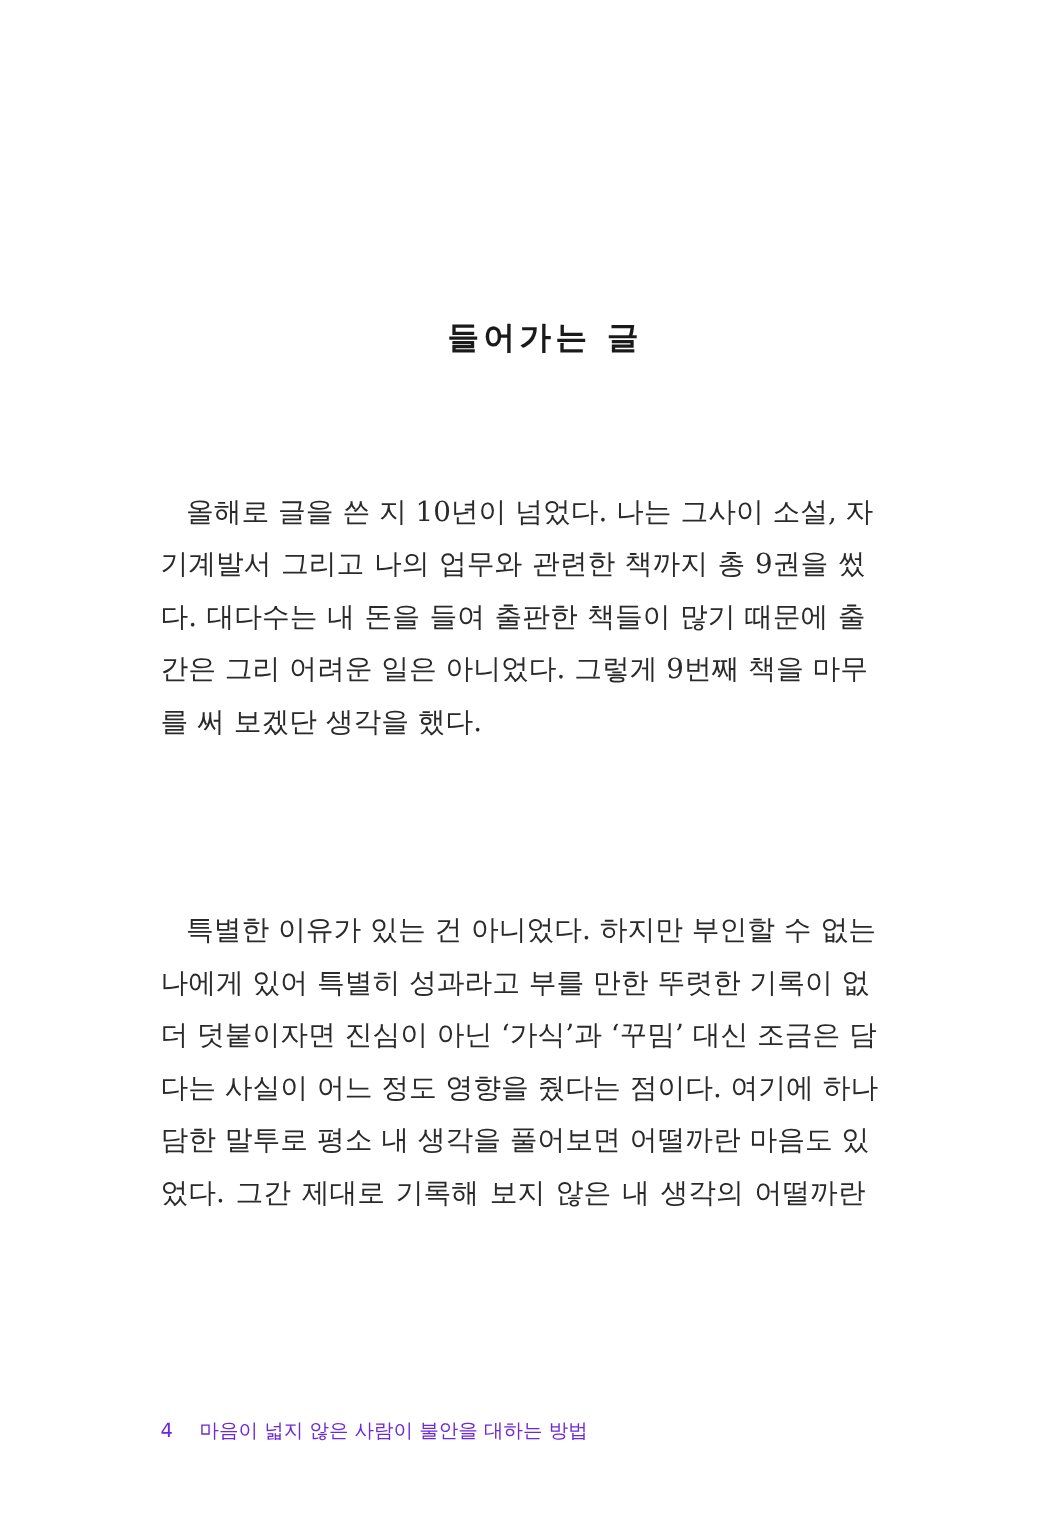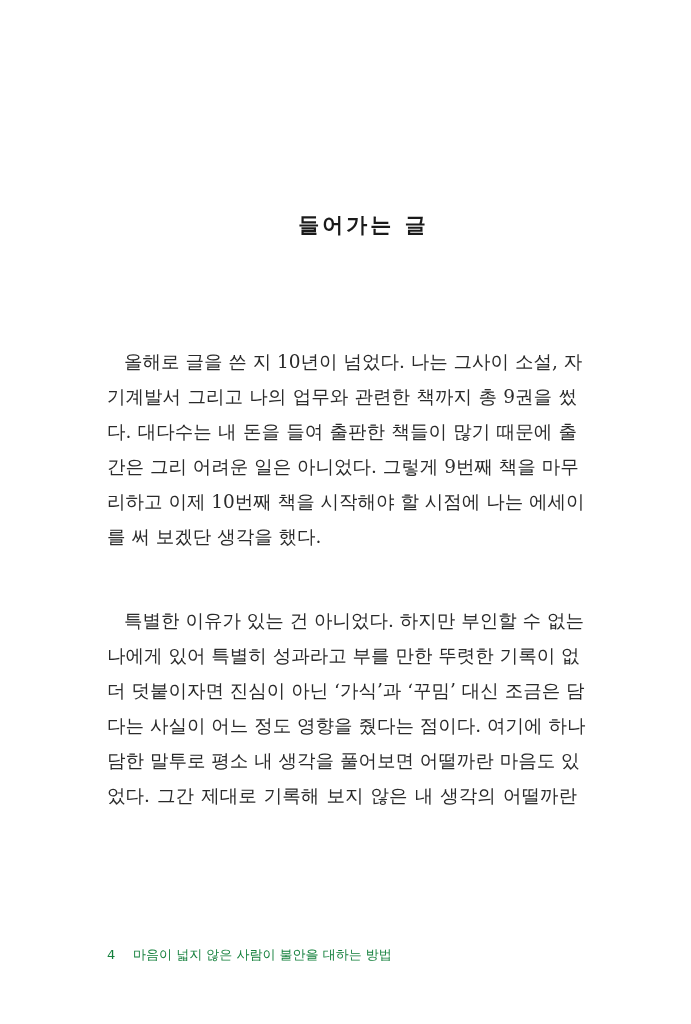--- a/index.html
+++ b/index.html
@@ -30,60 +30,59 @@
     }
     .body-text {
       position: absolute;
       left: 107px;
       width: 470px;
       font-family: "DejaVu Serif", serif;
       font-size: 18.5px;
       line-height: 34.9px;
       color: #2a2a2a;
     }
-    .para-1 { top: 345px; }
+    .para-1 { top: 325px; }
     .para-2 { top: 604px; }
     .line {
       display: block;
       white-space: nowrap;
       text-align: justify;
       text-align-last: justify;
     }
     .line.last {
       text-align-last: left;
     }
     .line.indent {
       padding-left: 17px;
     }
     .footer {
       position: absolute;
       top: 945px;
       left: 107px;
       font-family: "DejaVu Sans", sans-serif;
       font-size: 13px;
       line-height: 20px;
-      color: #15803d;
+      color: #6d28d9;
       white-space: nowrap;
     }
     .footer .page-number {
       display: inline-block;
       width: 26px;
     }
   </style>
 </head>
 <body>
 
 <h1 class="chapter-title">들어가는 글</h1>
 
 <div class="body-text para-1">
   <span class="line indent">올해로 글을 쓴 지 10년이 넘었다. 나는 그사이 소설, 자</span>
   <span class="line">기계발서 그리고 나의 업무와 관련한 책까지 총 9권을 썼</span>
   <span class="line">다. 대다수는 내 돈을 들여 출판한 책들이 많기 때문에 출</span>
   <span class="line">간은 그리 어려운 일은 아니었다. 그렇게 9번째 책을 마무</span>
-  <span class="line">리하고 이제 10번째 책을 시작해야 할 시점에 나는 에세이</span>
   <span class="line last">를 써 보겠단 생각을 했다.</span>
 </div>
 
 <div class="body-text para-2">
   <span class="line indent">특별한 이유가 있는 건 아니었다. 하지만 부인할 수 없는</span>
   <span class="line">나에게 있어 특별히 성과라고 부를 만한 뚜렷한 기록이 없</span>
   <span class="line">더 덧붙이자면 진심이 아닌 ‘가식’과 ‘꾸밈’ 대신 조금은 담</span>
   <span class="line">다는 사실이 어느 정도 영향을 줬다는 점이다. 여기에 하나</span>
   <span class="line">담한 말투로 평소 내 생각을 풀어보면 어떨까란 마음도 있</span>
   <span class="line">었다. 그간 제대로 기록해 보지 않은 내 생각의 어떨까란</span>

